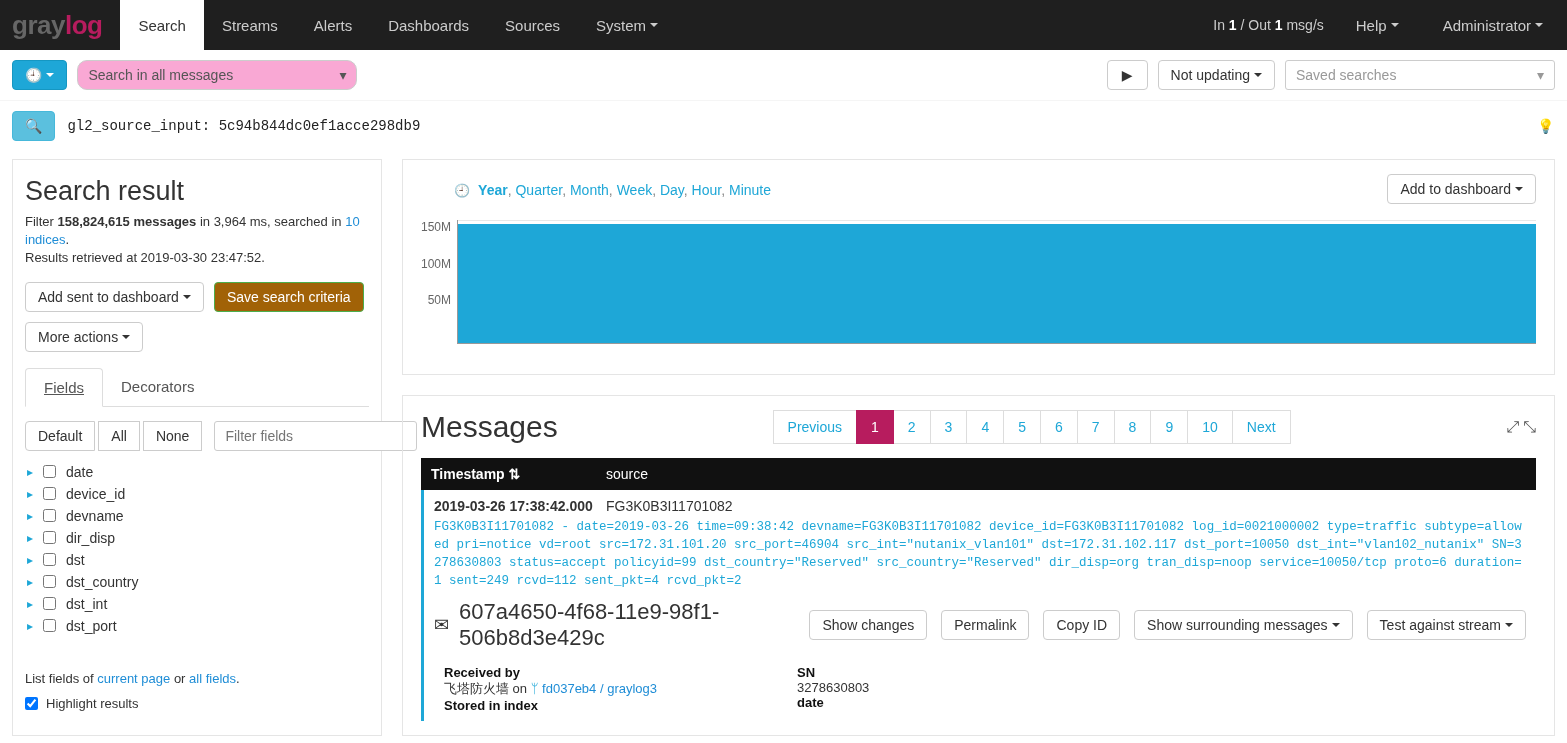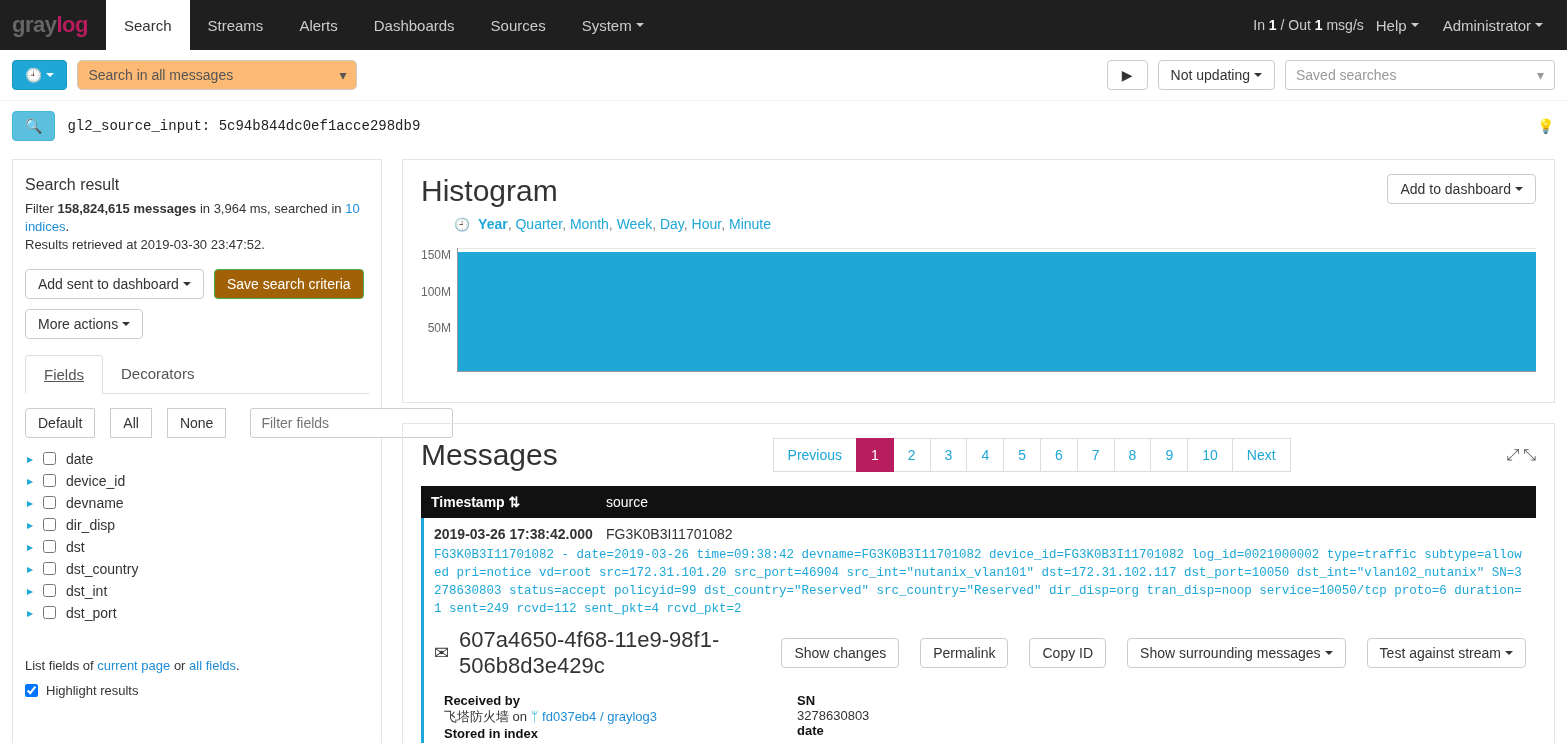--- a/index.html
+++ b/index.html
@@ -1,60 +1,60 @@
 <!DOCTYPE html>
 <html><head>
 <meta charset="utf-8">
 <style>
 * { box-sizing: border-box; margin: 0; padding: 0; }
 body { font-family: "Helvetica Neue", Helvetica, Arial, sans-serif; font-size: 14px; color: #333; background: #fff; width: 1567px; }
 a { color: #1f8dd6; text-decoration: none; cursor: pointer; }
 
 
 .navbar { background: #1f1f1f; height: 50px; display: flex; align-items: center; padding: 0 12px; color: #999; }
-.brand { font-size: 22px; font-weight: 600; letter-spacing: -0.5px; padding-right: 18px; }
+.brand { font-size: 26px; font-weight: 600; letter-spacing: -0.5px; padding-right: 18px; }
 .brand .gray-part { color: #666; }
 .brand .log-part { color: #b71c5e; }
 .navbar-nav { display: flex; align-items: center; height: 100%; }
 .nav-item { padding: 0 18px; height: 100%; display: flex; align-items: center; color: #ccc; cursor: pointer; font-size: 15px; }
 .nav-item.active { background: #fff; color: #333; }
-.navbar-right { margin-left: auto; display: flex; align-items: flex-start; color: #ccc; font-size: 14px; }
+.navbar-right { margin-left: auto; display: flex; align-items: flex-start; gap: 20px; color: #ccc; font-size: 14px; }
 .navbar-right .nav-item { padding: 0 12px; }
 .caret { display: inline-block; width: 0; height: 0; margin-left: 4px; vertical-align: middle; border-top: 4px solid; border-right: 4px solid transparent; border-left: 4px solid transparent; }
 
 
 .searchbar { display: flex; align-items: center; padding: 10px 12px; gap: 10px; border-bottom: 1px solid #f5f5f5; }
 .btn { display: inline-flex; align-items: center; justify-content: center; padding: 6px 12px; border: 1px solid #ccc; background: #fff; border-radius: 4px; cursor: pointer; font-size: 14px; color: #333; white-space: nowrap; }
 .btn-info { background: #1ea7d7; border-color: #1597c2; color: #fff; }
 .btn-success { background: #a16207; border-color: #4cae4c; color: #fff; }
 .btn-teal { background: #5bc0de; border-color: #46b8da; color:#fff; }
-.sel-range { width: 280px; border: 1px solid #ccc; padding: 6px 10px; border-radius: 5px; color: #555; display:flex; justify-content:space-between; align-items:center; background:#fdba74; }
+.sel-range { width: 280px; border: 1px solid #ccc; padding: 6px 10px; border-radius: 10px; color: #555; display:flex; justify-content:space-between; align-items:center; background:#f9a8d4; }
 .flex-spacer { flex: 1; }
 .saved-search { width: 270px; border: 1px solid #ccc; padding: 6px 10px; border-radius: 3px; color: #999; display:flex; justify-content:space-between; align-items:center; background:#fff; }
 
 .querybar { display: flex; align-items: center; padding: 10px 12px 18px 12px; gap: 12px; }
 .query-text { font-family: "Courier New", monospace; font-size: 14px; color: #222; }
 .bulb { color:#1ea7d7; margin-left:auto; font-size:14px; }
 
 
 .main { display: flex; padding: 0 12px 12px 12px; gap: 20px; }
 .sidebar { width: 370px; border: 1px solid #e5e5e5; padding: 16px 12px; }
 .content { flex: 1; display: flex; flex-direction: column; gap: 20px; }
 
-.h-title { font-size: 16px; font-weight: 400; color: #333; margin-bottom: 6px; }
+.h-title { font-size: 27px; font-weight: 400; color: #333; margin-bottom: 6px; }
 .sideinfo { font-size: 13px; color: #333; line-height: 1.4; margin-bottom: 14px; }
 .sideinfo b { font-weight: 700; }
 .btn-row { display:flex; gap:10px; margin-bottom:10px; flex-wrap:wrap; }
 
 
 .tabs { border-bottom: 1px solid #ddd; display:flex; margin-top: 16px; }
 .tab { padding: 10px 18px; cursor:pointer; font-size:15px; color:#555; background:#fff; }
 .tab.active { border:1px solid #ddd; border-bottom:1px solid #fff; border-radius:4px 4px 0 0; margin-bottom:-1px;text-decoration:underline; }
 
-.field-filter-row { display:flex; gap:16px; margin: 14px 0 10px 0; }
+.field-filter-row { display:flex; gap:4px; margin: 14px 0 10px 0; }
 .field-filter-row .btn { border-radius: 0; margin-left:-1px; padding:6px 12px; }
 .field-filter-row .btn:first-child { border-radius: 4px 0 0 4px; margin-left:0;}
 .field-filter-row input { flex:1; border:1px solid #ccc; padding:5px 10px; border-radius:3px; margin-left:8px; font-size:14px; }
 
 .field-list { height: 196px; overflow-y: auto; border-right: 12px solid transparent; position:relative; }
 .field-list::-webkit-scrollbar { width: 16px; }
 .field-list::-webkit-scrollbar-track { background: #f0f0f0; border:1px solid #d0d0d0; }
 .field-list::-webkit-scrollbar-thumb { background: #c0c0c0; border:1px solid #a0a0a0; }
 .field-item { display:flex; align-items:center; gap:8px; padding:3px 2px; font-size:14px; }
 .field-caret { color:#1ea7d7; font-size:12px; }
@@ -92,21 +92,21 @@
 
 .msg-row { border-left:3px solid #1ea7d7; padding:8px 10px; }
 .msg-row-top { display:flex; font-size:14px; }
 .msg-ts { width:172px; font-weight:700; }
 .msg-src { color:#333; }
 .msg-body { font-family:"Courier New",monospace; font-size:12.5px; color:#1ea7d7; margin-top:4px; line-height:1.45; word-break:break-all; }
 
 .msg-detail-head { display:flex; justify-content:space-between; align-items:center; padding:8px 0; }
 .msg-id { font-size:22px; font-weight:400; display:flex; align-items:center; gap:10px; }
 .envelope { font-size:18px; }
-.action-btns { display:flex; gap:21px; }
+.action-btns { display:flex; gap:14px; }
 
 .detail-grid { display:flex; gap:140px; margin-top:6px; padding-left:10px; }
 .detail-col { font-size:13px; }
 .detail-label { font-weight:700; color:#111; margin-top:0; }
 .detail-val { color:#333; }
 </style>
 </head>
 <body>
 
 <div class="navbar">
@@ -254,21 +254,20 @@
       <input type="checkbox" checked="" style="">
       <span>Highlight results</span>
     </div>
   </div>
 
   <div class="content">
 
     <div class="panel" style="padding-bottom:30px;">
       <div class="panel-head">
         <div>
-          <div class="panel-title">Histogram</div>
           <div class="granularity">
             <span class="clock">🕘</span>
             <a class="gran-active">Year</a><span class="gran-sep">, </span>
             <a class="gran-link">Quarter</a><span class="gran-sep">, </span>
             <a class="gran-link">Month</a><span class="gran-sep">, </span>
             <a class="gran-link">Week</a><span class="gran-sep">, </span>
             <a class="gran-link">Day</a><span class="gran-sep">, </span>
             <a class="gran-link">Hour</a><span class="gran-sep">, </span>
             <a class="gran-link">Minute</a>
           </div>

